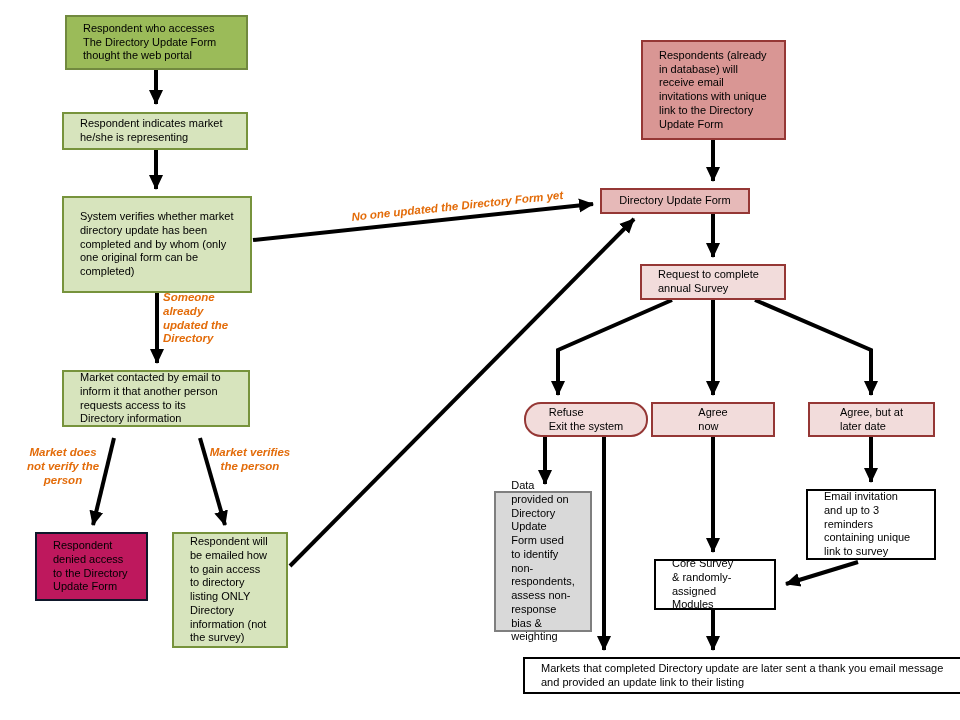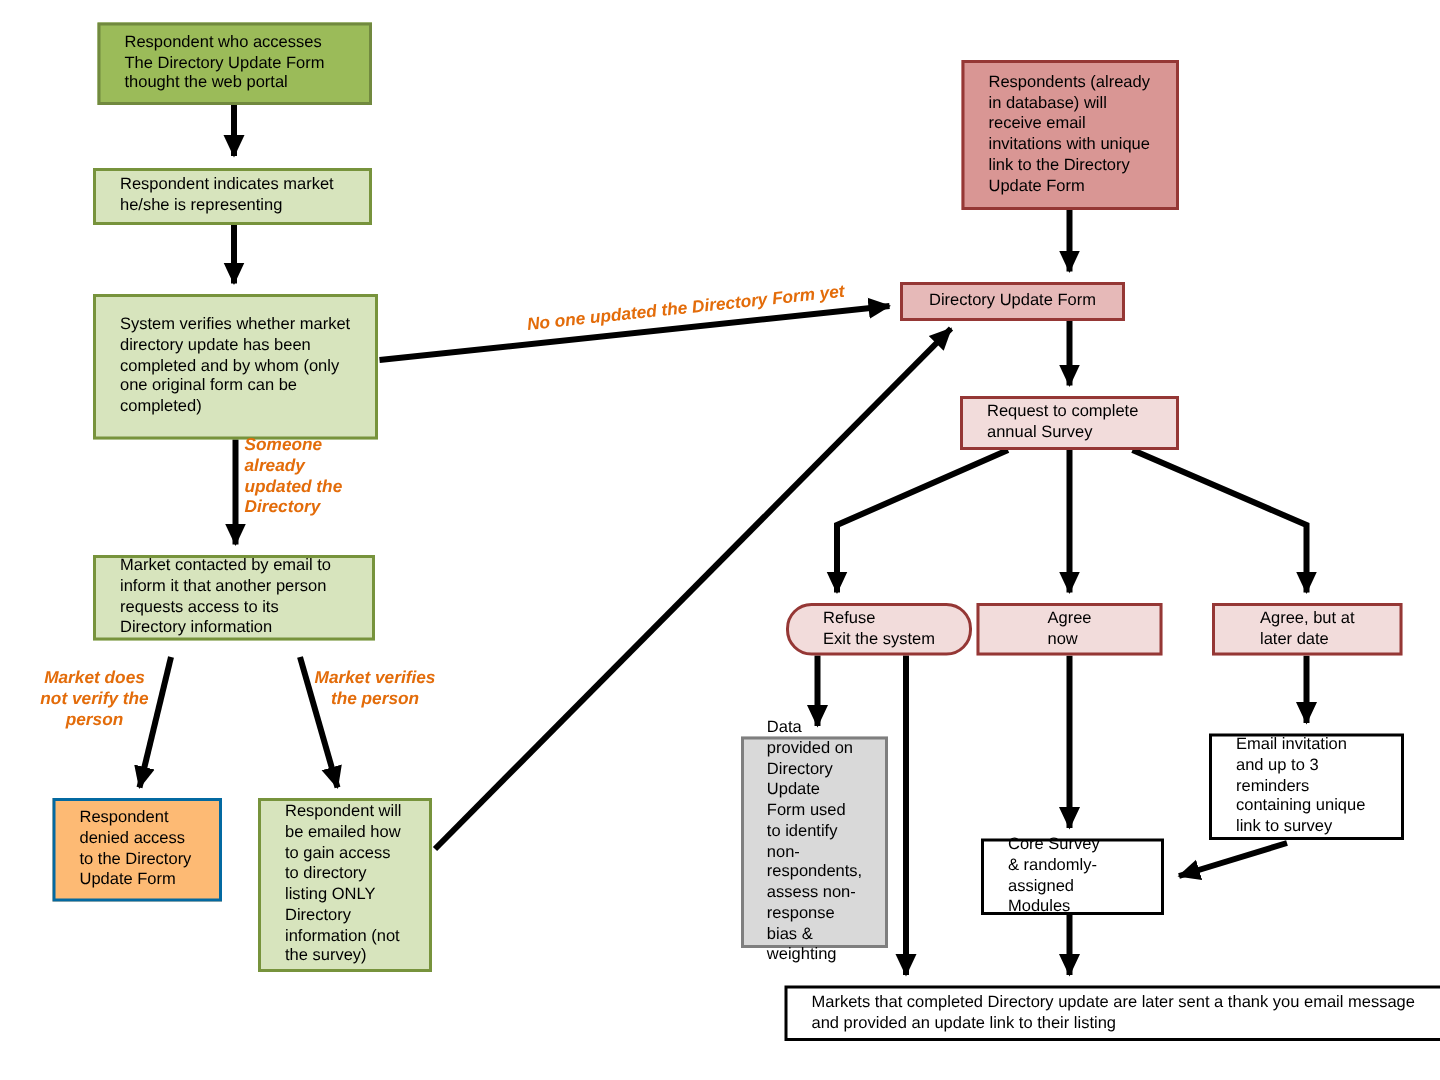--- a/index.html
+++ b/index.html
@@ -11,21 +11,21 @@
   .node {
     position:absolute; display:flex; align-items:center; justify-content:center;
     text-align:left; font-size:11px; line-height:1.25; color:#000;
     white-space:pre-line; padding:2px 16px; box-sizing:border-box;
   }
   .green-dark  { background:#9BBB59; border:2px solid #71893F; }
   .green-light { background:#D7E4BD; border:2px solid #77933C; }
   .pink-dark   { background:#D99694; border:2px solid #953735; }
   .pink-mid    { background:#E6B9B8; border:2px solid #953735; }
   .pink-light  { background:#F2DCDB; border:2px solid #953735; }
-  .gray-dark   { background:#fdba74; border:2px solid #0369a1; }
+  .gray-dark   { background:#be185d; border:2px solid #0f172a; }
   .gray-light  { background:#D9D9D9; border:2px solid #7F7F7F; }
   .white-box   { background:#FFFFFF; border:2px solid #000000; }
   .edge-label {
     position:absolute; color:#E36C0A; font-weight:bold; font-style:italic;
     font-size:11.5px; line-height:1.2; white-space:pre-line;
   }
 </style>
 </head>
 <body>
 

